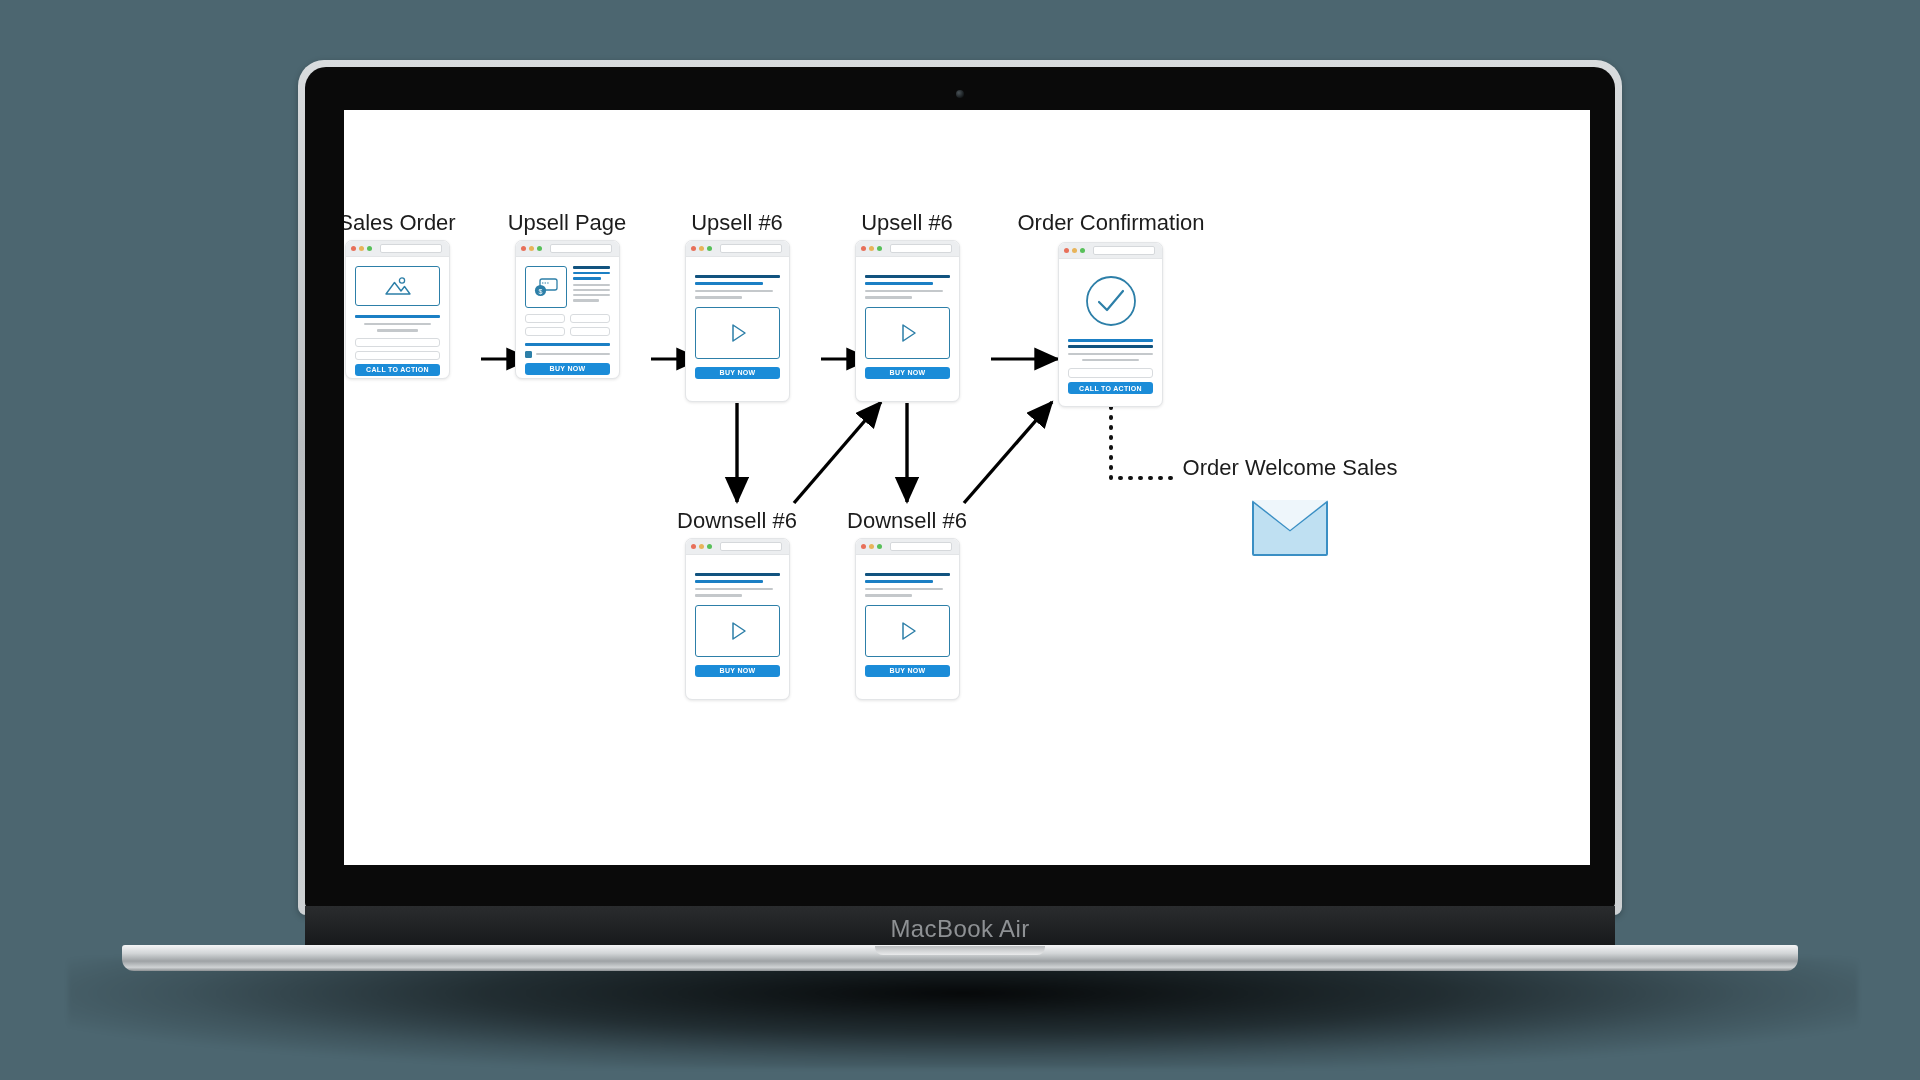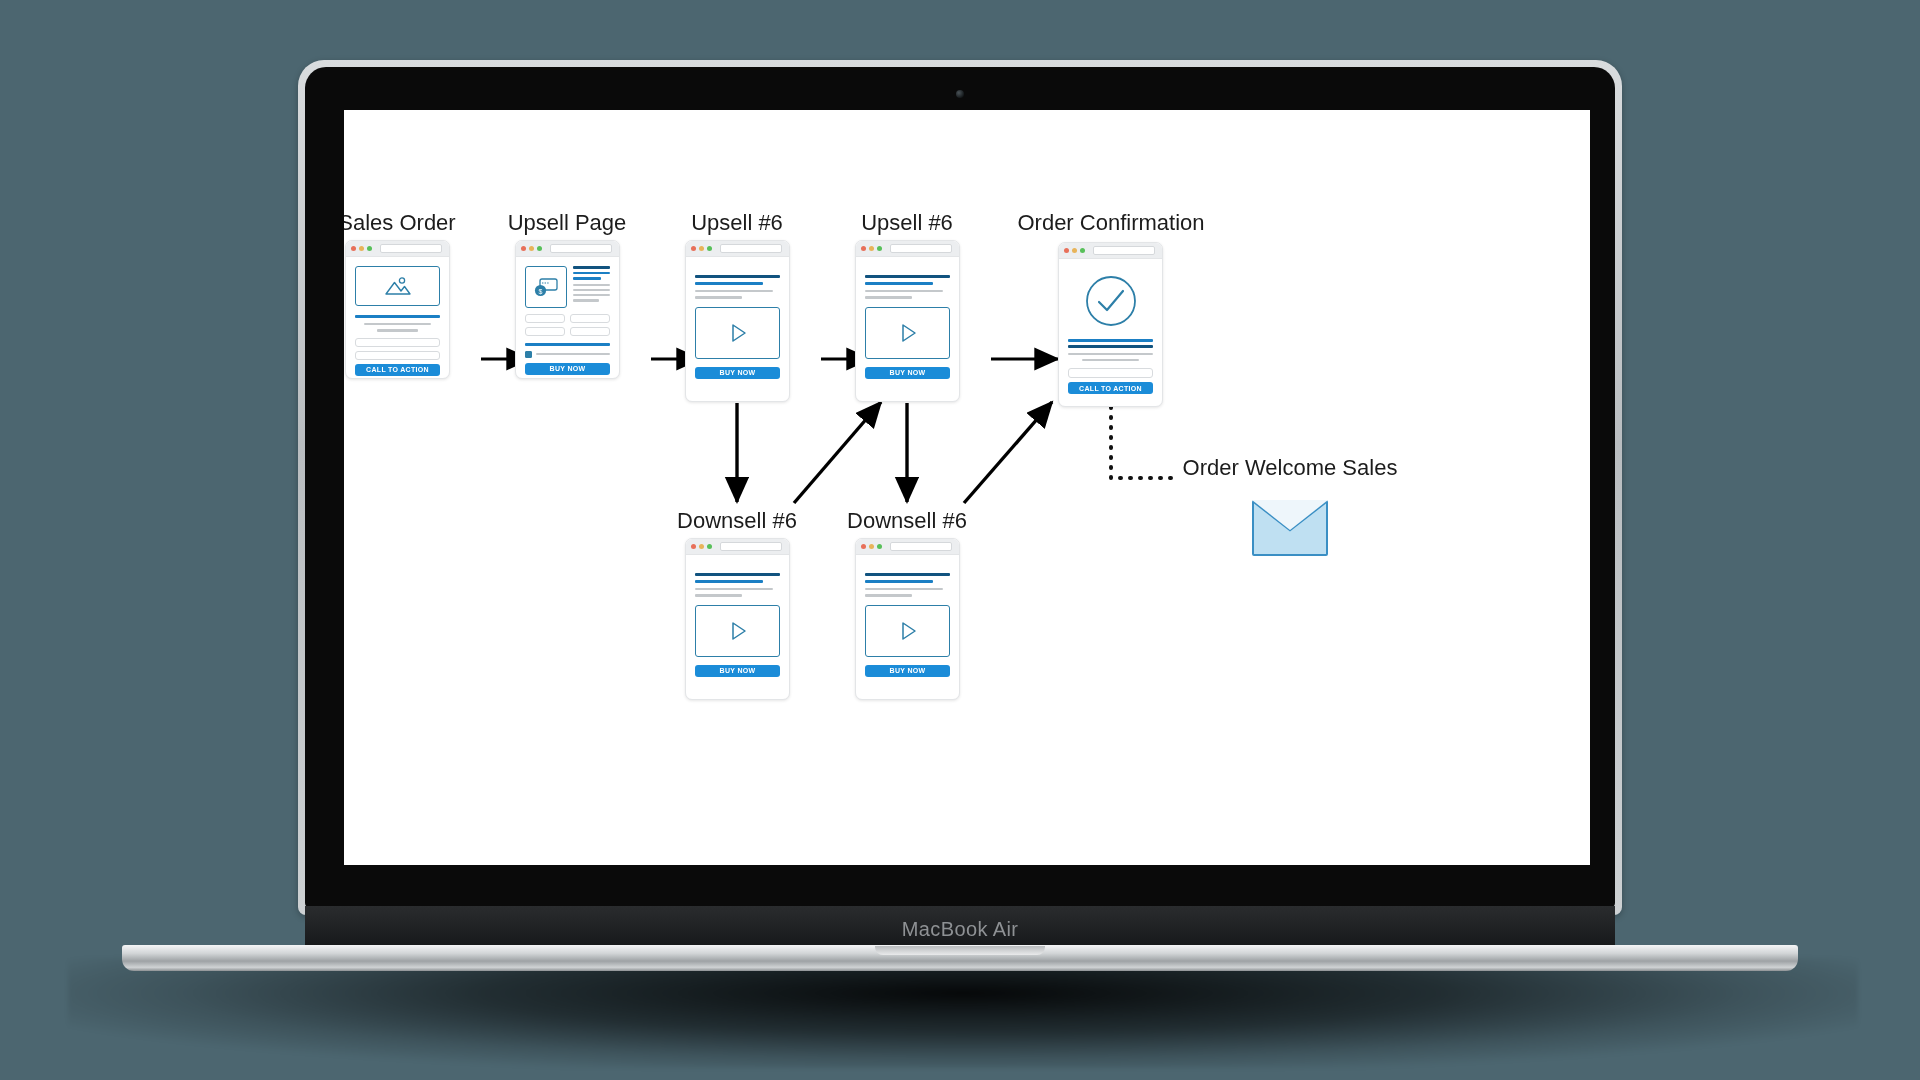--- a/index.html
+++ b/index.html
@@ -47,21 +47,21 @@
   
   .chin {
     position: absolute;
     left: 7px; top: 846px;
     width: 1310px; height: 46px;
     background: linear-gradient(180deg,#2a2c2e 0%,#1d1f21 60%,#141617 100%);
     border-radius: 0 0 7px 7px;
     display: flex; align-items: center; justify-content: center;
   }
   .chin span {
-    color: #8e9194; font-size: 20px; letter-spacing: .4px;
+    color: #8e9194; font-size: 24px; letter-spacing: .4px;
     font-family: "Liberation Sans", sans-serif;
   }
   
   .base {
     position: absolute;
     left: -176px; top: 885px;
     width: 1676px; height: 26px;
     background: linear-gradient(180deg,#f4f5f6 0%, #d2d5d7 32%, #9ea2a5 62%, #cfd2d4 86%, #8d9194 100%);
     border-radius: 3px 3px 12px 12px;
   }

